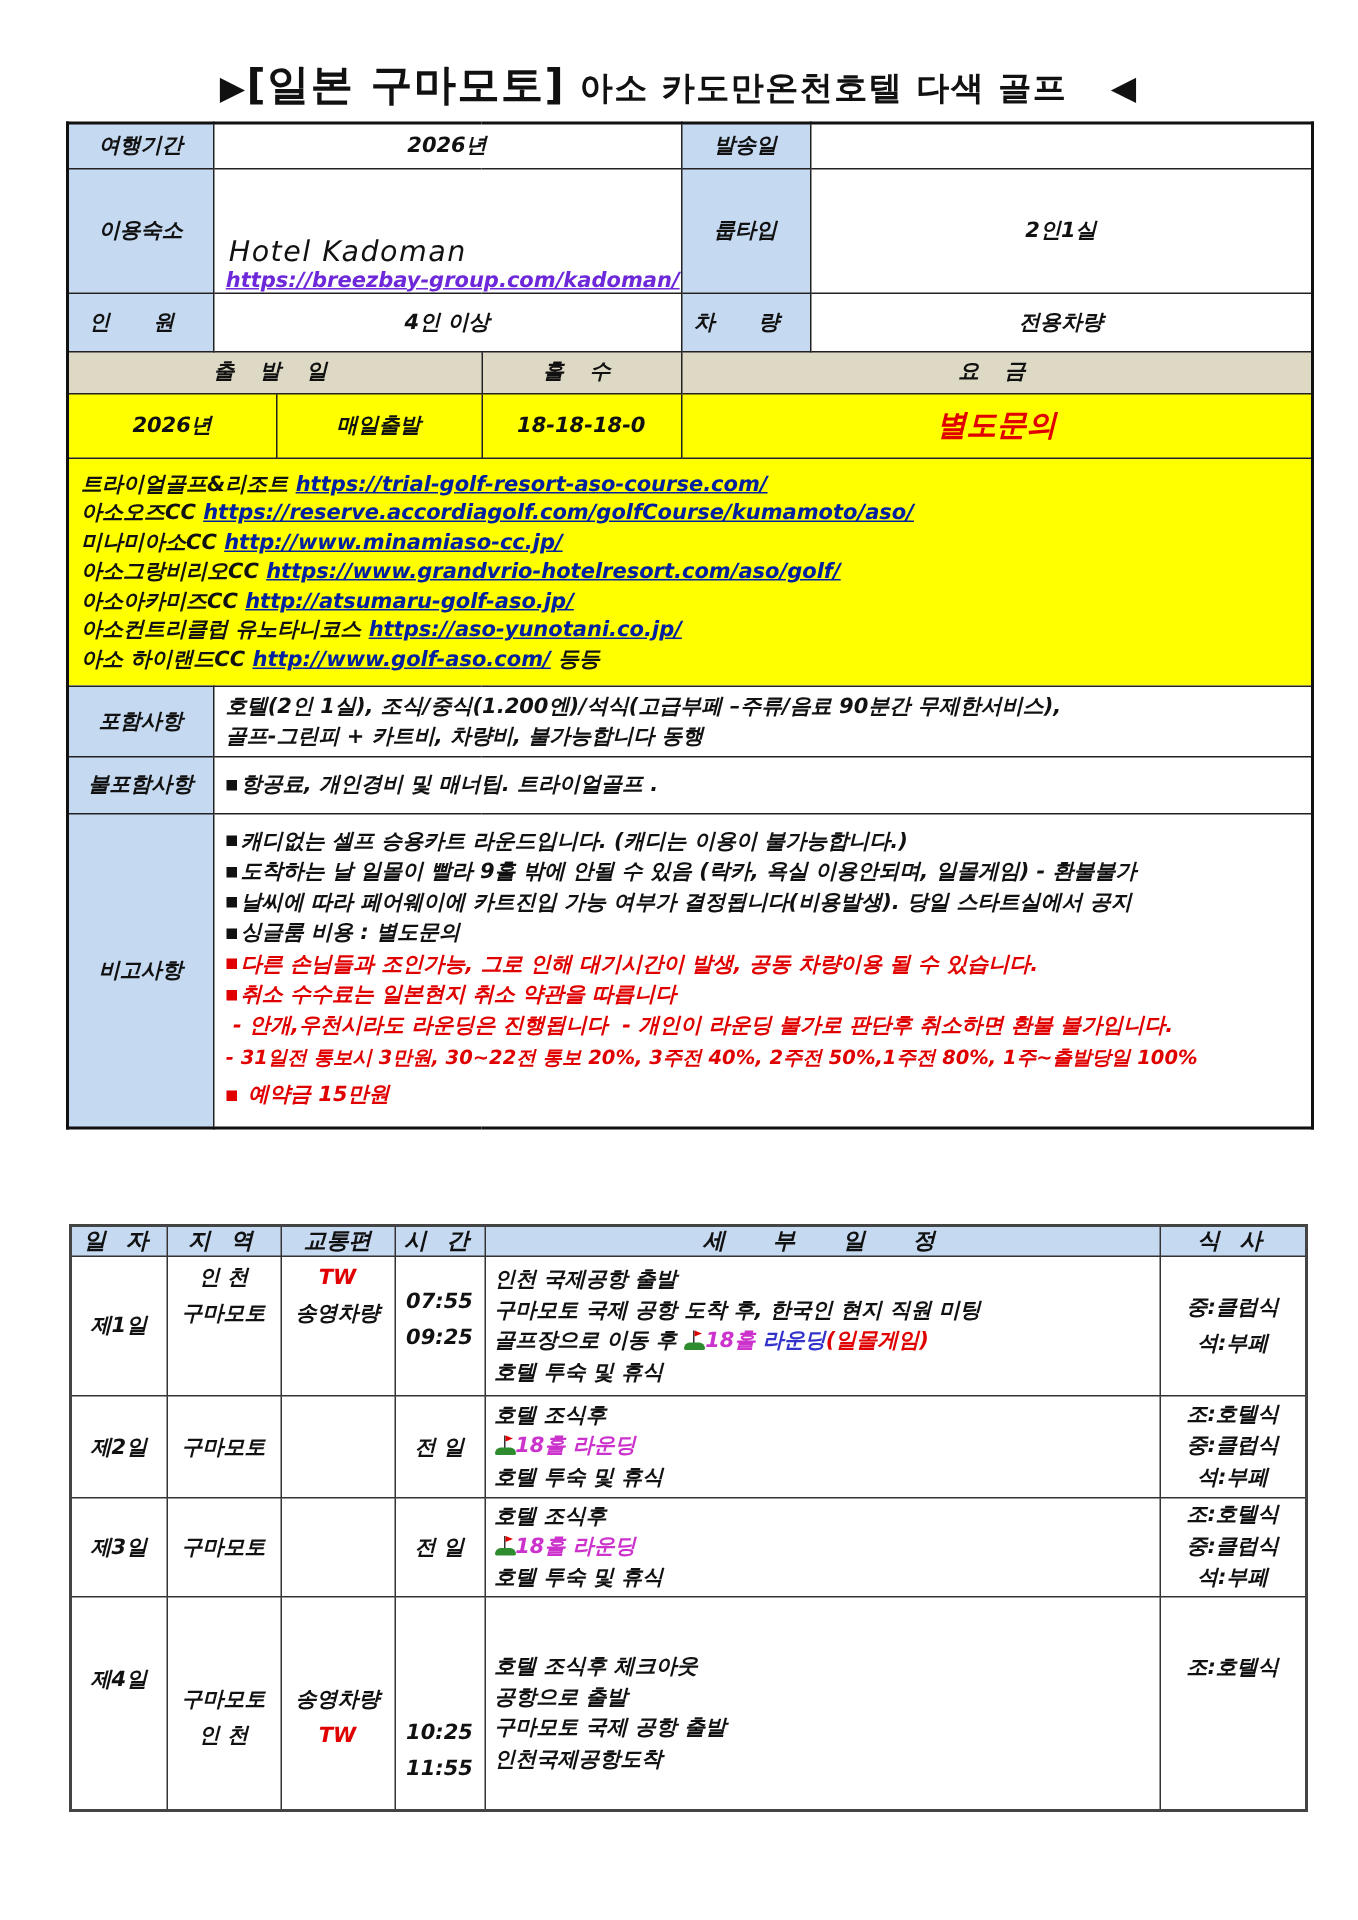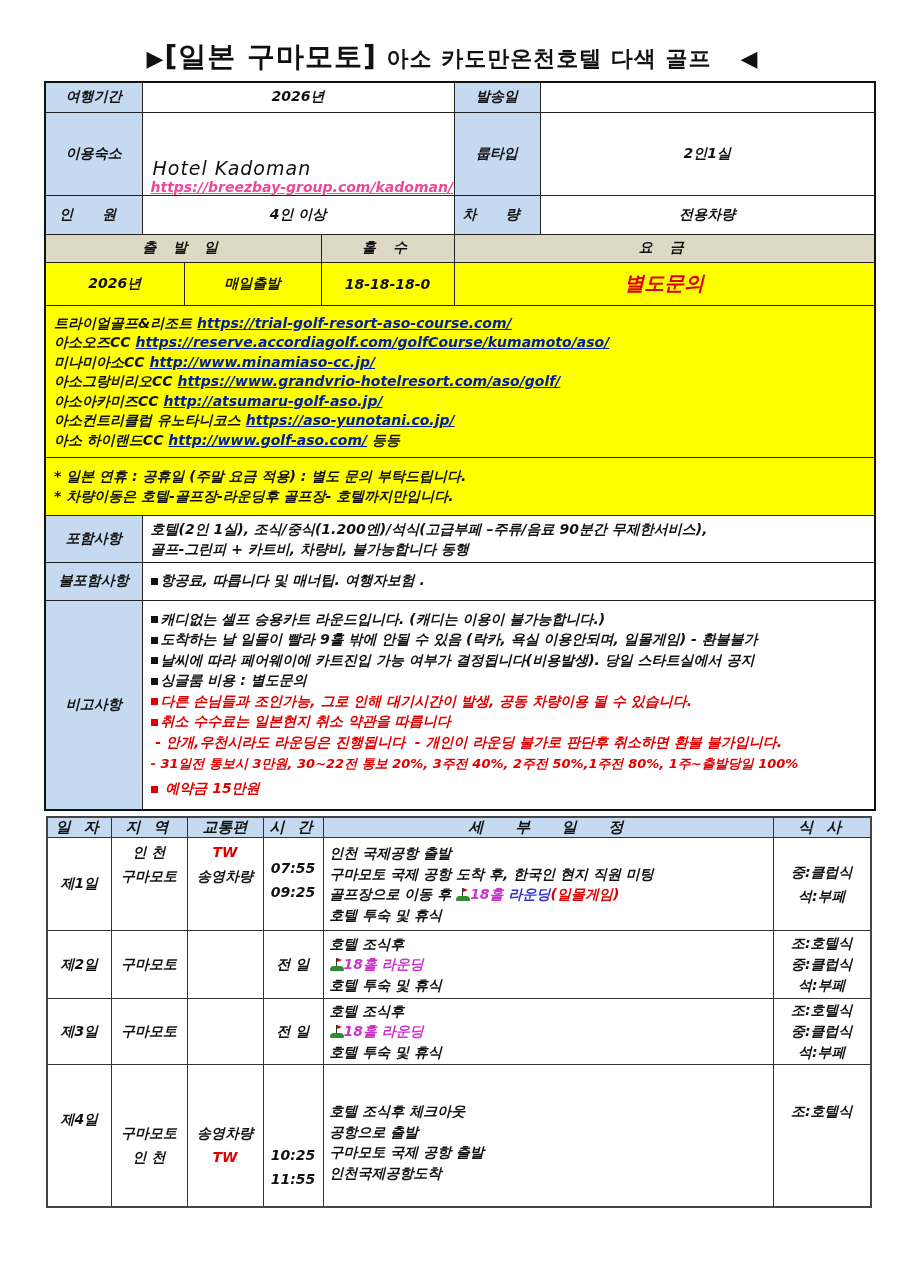--- a/index.html
+++ b/index.html
@@ -11,21 +11,21 @@
 
   table { border-collapse: collapse; table-layout: fixed; }
   td { border: 1px solid #222; vertical-align: middle; font-style: italic; }
 
   #info { position: absolute; left: 44px; top: 81px; width: 830px; border: 2px solid #111; }
   #info td { font-size: 14px; font-weight: bold; text-align: center; }
   .lbl { background: #c5d9f1; font-size: 15px; }
   .hdr { background: #ddd9c4; font-size: 16px; letter-spacing: 6px; }
   .yel { background: #ffff00; }
   .red { color: #e00000; }
-  .link { color: #ec4899; text-decoration: underline; font-weight: bold; }
+  .link { color: #6d28d9; text-decoration: underline; font-weight: bold; }
   .blink { color: #00209f; text-decoration: underline; font-weight: bold; }
   .hotel-name { font-size: 19px; font-weight: normal; letter-spacing: 1px; text-align: left; padding-left: 8px; margin-top: 44px; }
 
   .left { text-align: left !important; padding-left: 8px; }
   .golf-list div { font-size: 14px; font-weight: bold; line-height: 19.6px; }
   .notes div { font-size: 14px; font-weight: bold; line-height: 20px; }
   .remark div { font-size: 14px; font-weight: bold; line-height: 20.5px; text-align: left; }
   .bullet { display: inline-block; width: 7px; height: 7px; background: #111; margin-right: 3px; vertical-align: middle; }
   .bullet.r { background: #e00000; }
 
@@ -97,36 +97,30 @@
     <td colspan="6" class="yel left golf-list" style="vertical-align:top;padding-top:8px">
       <div><span>트라이얼골프&amp;리조트</span> <span class="blink">https://trial-golf-resort-aso-course.com/</span></div>
       <div><span>아소오즈CC</span> <span class="blink">https://reserve.accordiagolf.com/golfCourse/kumamoto/aso/</span></div>
       <div><span>미나미아소CC</span> <span class="blink">http://www.minamiaso-cc.jp/</span></div>
       <div><span>아소그랑비리오CC</span> <span class="blink">https://www.grandvrio-hotelresort.com/aso/golf/</span></div>
       <div><span>아소아카미즈CC</span> <span class="blink">http://atsumaru-golf-aso.jp/</span></div>
       <div><span>아소컨트리클럽 유노타니코스</span> <span class="blink">https://aso-yunotani.co.jp/</span></div>
       <div><span>아소 하이랜드CC</span> <span class="blink">http://www.golf-aso.com/</span> <span>등등</span></div>
     </td>
   </tr>
-  <tr style="height:58px">
-    <td colspan="6" class="yel left notes">
-      <div>* 일본 연휴 :  공휴일 (주말 요금 적용) : 별도 문의 부탁드립니다.</div>
-      <div>* 차량이동은 호텔-골프장-라운딩후 골프장- 호텔까지만입니다.</div>
-    </td>
-  </tr>
   <tr style="height:47px">
     <td class="lbl">포함사항</td>
     <td colspan="5" class="left notes">
       <div>호텔(2인 1실), 조식/중식(1.200엔)/석식(고급부페 –주류/음료 90분간 무제한서비스),</div>
       <div>골프-그린피 + 카트비, 차량비, 불가능합니다 동행</div>
     </td>
   </tr>
   <tr style="height:38px">
     <td class="lbl">불포함사항</td>
-    <td colspan="5" class="left notes"><span class="bullet"></span><span>항공료,  따릅니다 및 매너팁. 여행자보험 .</span></td>
+    <td colspan="5" class="left notes"><span class="bullet"></span><span>항공료,  개인경비 및 매너팁. 트라이얼골프 .</span></td>
   </tr>
   <tr style="height:210px">
     <td class="lbl">비고사항</td>
     <td colspan="5" class="left remark" style="vertical-align:top;padding-top:8px">
       <div><span class="bullet"></span><span>캐디없는 셀프 승용카트 라운드입니다. (캐디는 이용이 불가능합니다.)</span></div>
       <div><span class="bullet"></span><span>도착하는 날 일몰이 빨라 9홀 밖에 안될 수 있음 (락카, 욕실 이용안되며, 일몰게임) - 환불불가</span></div>
       <div><span class="bullet"></span><span>날씨에 따라 페어웨이에 카트진입 가능 여부가 결정됩니다(비용발생).  당일 스타트실에서 공지</span></div>
       <div><span class="bullet"></span><span>싱글룸 비용 : 별도문의</span></div>
       <div class="red"><span class="bullet r"></span><span>다른 손님들과 조인가능, 그로 인해 대기시간이 발생, 공동 차량이용 될 수 있습니다.</span></div>
       <div class="red"><span class="bullet r"></span><span>취소 수수료는 일본현지 취소 약관을 따릅니다</span></div>

